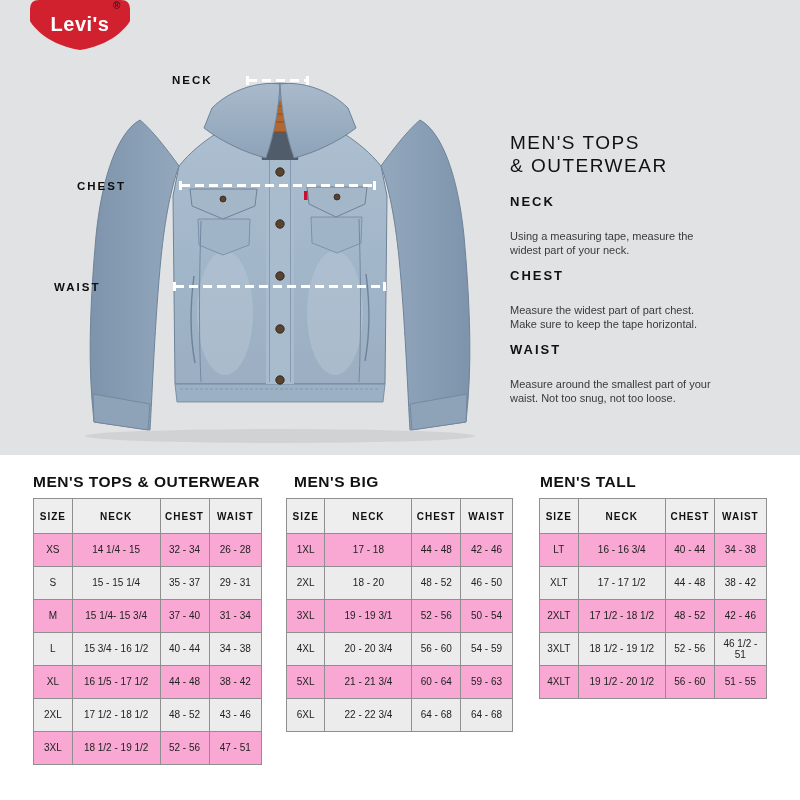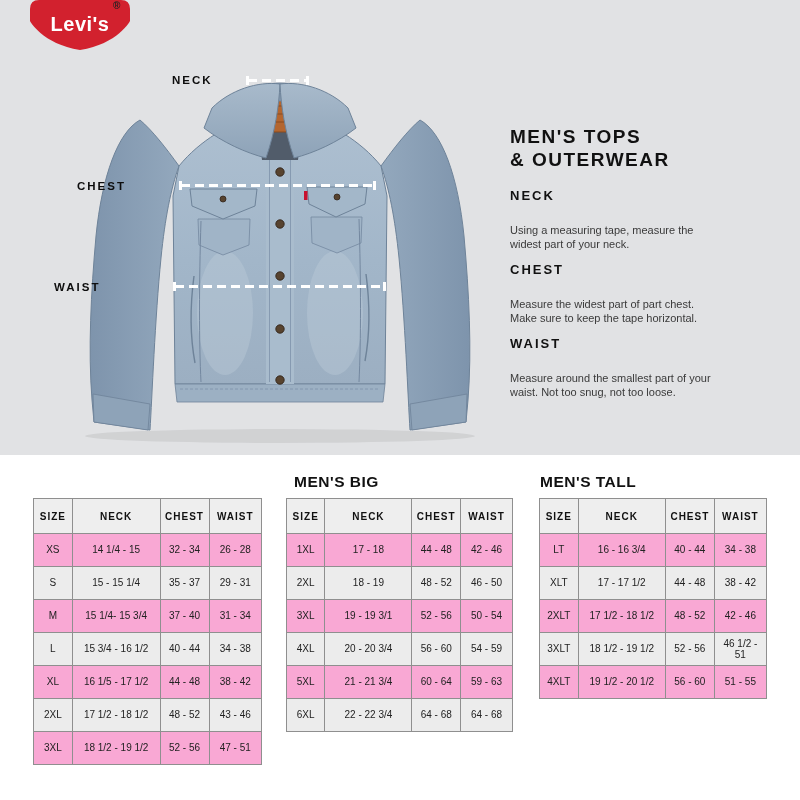--- a/index.html
+++ b/index.html
@@ -22,21 +22,21 @@
   .mline{position:absolute;height:3px;
          background:repeating-linear-gradient(90deg,#fff 0 9px,rgba(255,255,255,0) 9px 14px);}
   .mline::before,.mline::after{content:"";position:absolute;top:-3px;width:3px;height:9px;background:#fff;}
   .mline::before{left:-2px}.mline::after{right:-2px}
   #line-neck{left:248px;top:79px;width:59px;}
   #line-chest{left:181px;top:184px;width:193px;}
   #line-waist{left:175px;top:285px;width:209px;}
 
   
   .guide{position:absolute;left:510px;top:120px;width:238px;}
-  .guide-title{font-size:19px;font-weight:bold;letter-spacing:1.5px;line-height:1.2;margin:6px 0 16px 0;}
+  .guide-title{font-size:19px;font-weight:normal;letter-spacing:1.5px;line-height:1.2;margin:12px 0 16px 0;}
   .gsec{margin-bottom:11px;}
   .glabel{font-size:13px;font-weight:bold;letter-spacing:2px;}
   .gtext{font-size:11px;color:#3a3a3a;line-height:1.28;margin-top:20px;max-width:212px;}
 
   
   .tbl-title{position:absolute;top:473px;font-size:15.5px;font-weight:bold;letter-spacing:0.5px;}
   #t0-title{left:33px;}#t1-title{left:294px;}#t2-title{left:540px;}
   table.size-table{position:absolute;top:498px;border-collapse:collapse;background:#f9a8d4;table-layout:fixed;}
   #table-0{left:33px;width:229px;}
   #table-1{left:286px;width:227px;}
@@ -147,20 +147,21 @@
         <div class="glabel">CHEST</div>
         <div class="gtext">Measure the widest part of part chest. Make sure to keep the tape horizontal.</div>
       </div>
       <div class="gsec">
         <div class="glabel">WAIST</div>
         <div class="gtext">Measure around the smallest part of your waist. Not too snug, not too loose.</div>
       </div>
     </div>
   </div>
 
+  <div class="tbl-title" id="t0-title">MEN'S TOPS &amp; OUTERWEAR</div>
   <div class="tbl-title" id="t1-title">MEN'S BIG</div>
   <div class="tbl-title" id="t2-title">MEN'S TALL</div>
 
   <table class="size-table" id="table-0">
     <colgroup>
         <col style="width:17%">
         <col style="width:38.5%">
         <col style="width:21.5%">
         <col style="width:23%">
       </colgroup>
@@ -234,21 +235,21 @@
       </thead>
     <tbody>
         <tr>
           <td>1XL</td>
           <td>17 - 18</td>
           <td>44 - 48</td>
           <td>42 - 46</td>
         </tr>
         <tr>
           <td>2XL</td>
-          <td>18 - 19</td>
+          <td>18 - 20</td>
           <td>48 - 52</td>
           <td>46 - 50</td>
         </tr>
         <tr>
           <td>3XL</td>
           <td>19 - 19 3/1</td>
           <td>52 - 56</td>
           <td>50 - 54</td>
         </tr>
         <tr>

